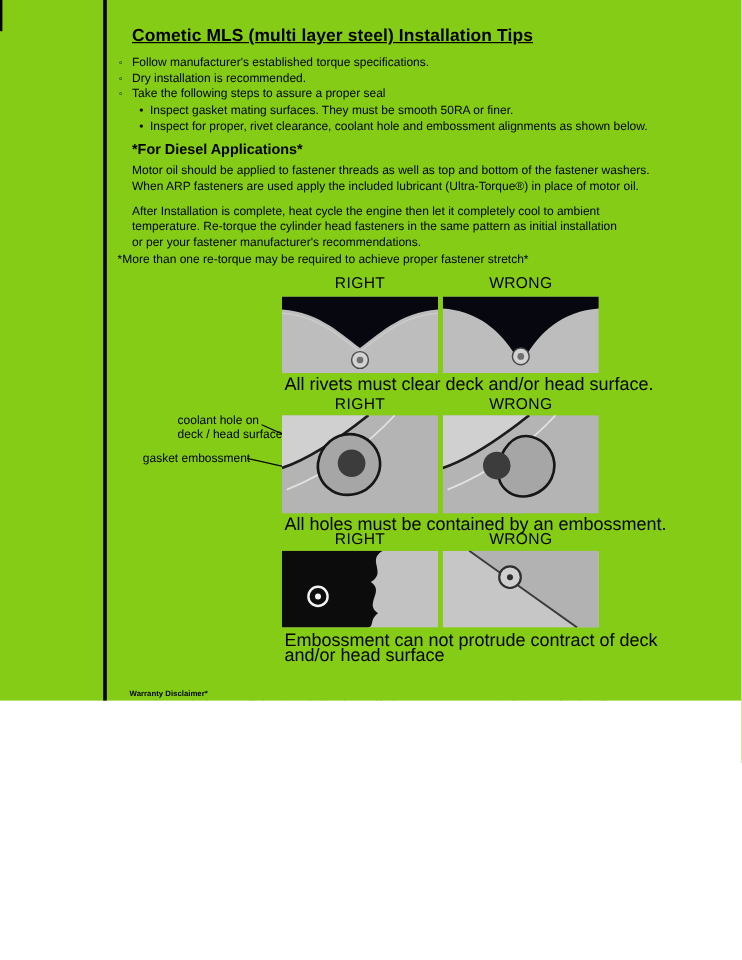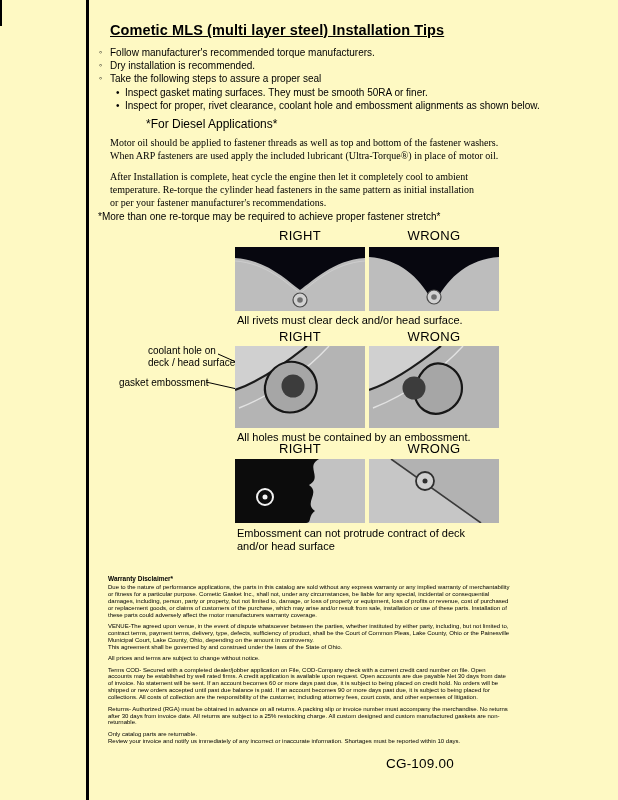--- a/index.html
+++ b/index.html
@@ -1,39 +1,39 @@
 <!DOCTYPE html>
 <html><head>
 <meta charset="utf-8">
 <style>
   * { margin:0; padding:0; box-sizing:border-box; }
   html,body { background:#ffffff; }
   body { font-family:"Liberation Sans", sans-serif; color:#000; }
-  .page { position:relative; width:618px; height:800px; background:#fef9c3; overflow:hidden; }
+  .page { position:relative; width:618px; height:584px; background:#84cc16; overflow:hidden; }
   .left-rule { position:absolute; left:86px; top:0; width:3px; height:800px; background:#000; }
   .scan-mark { position:absolute; left:0; top:0; width:2px; height:26px; background:#000; }
 
   .title { position:absolute; left:110px; top:22px; font-size:14.5px; font-weight:bold; text-decoration:underline; letter-spacing:.1px; }
 
   .bullets { position:absolute; left:99px; top:46px; width:480px; font-size:10px; line-height:13.2px; }
   .b-row { display:flex; align-items:flex-start; }
   .b-marker { flex:0 0 11px; font-size:9px; line-height:13.2px; }
   .b-row.sub { margin-left:17px; }
   .b-row.sub .b-marker { flex:0 0 9px; font-size:10px; }
 
-  .diesel-head { position:absolute; left:110px; top:117px; font-size:12px; font-weight:normal;margin-left:36px; }
-  .para { position:absolute; left:110px; width:470px; font-size:10px; line-height:13px; white-space:pre-line;font-family:Liberation Serif, serif; }
+  .diesel-head { position:absolute; left:110px; top:117px; font-size:12px; font-weight:bold; }
+  .para { position:absolute; left:110px; width:470px; font-size:10px; line-height:13px; white-space:pre-line; }
   .p1 { top:136px; }
   .p2 { top:170px; }
   .note { position:absolute; left:98px; top:211px; font-size:10px; }
 
   .dlabel { position:absolute; width:130px; text-align:center; font-size:13px; letter-spacing:.3px; }
   .fig { position:absolute; width:130px; font-size:0; }
   .fig svg { display:block; }
-  .caption { position:absolute; font-size:11px; line-height:13px; white-space:pre-line; }
+  .caption { position:absolute; font-size:15px; line-height:13px; white-space:pre-line; }
   .side-label { position:absolute; font-size:10px; line-height:11.5px; white-space:pre-line; }
   .pointer-svg { position:absolute; left:200px; top:348px; }
 
   .warr-head { position:absolute; left:108px; top:575px; font-size:6.5px; font-weight:bold; }
   .warr-body { position:absolute; left:108px; top:584px; width:402px; font-size:6px; line-height:6.9px; }
   .warr-body p { margin-bottom:4.5px; white-space:pre-line; }
 
   .footer-code { position:absolute; left:386px; top:756px; font-size:13.5px; letter-spacing:.2px; }
 </style>
 </head>
@@ -41,21 +41,21 @@
 
 <div class="page">
   <div class="left-rule"></div>
   <div class="scan-mark"></div>
 
   <h1 class="title">Cometic MLS (multi layer steel) Installation Tips</h1>
 
   <div class="bullets">
     <div class="b-row">
       <span class="b-marker">◦</span>
-      <span class="b-text">Follow manufacturer's recommended torque manufacturers.</span>
+      <span class="b-text">Follow manufacturer's established torque specifications.</span>
     </div>
     <div class="b-row">
       <span class="b-marker">◦</span>
       <span class="b-text">Dry installation is recommended.</span>
     </div>
     <div class="b-row">
       <span class="b-marker">◦</span>
       <span class="b-text">Take the following steps to assure a proper seal</span>
     </div>
     <div class="b-row sub">

